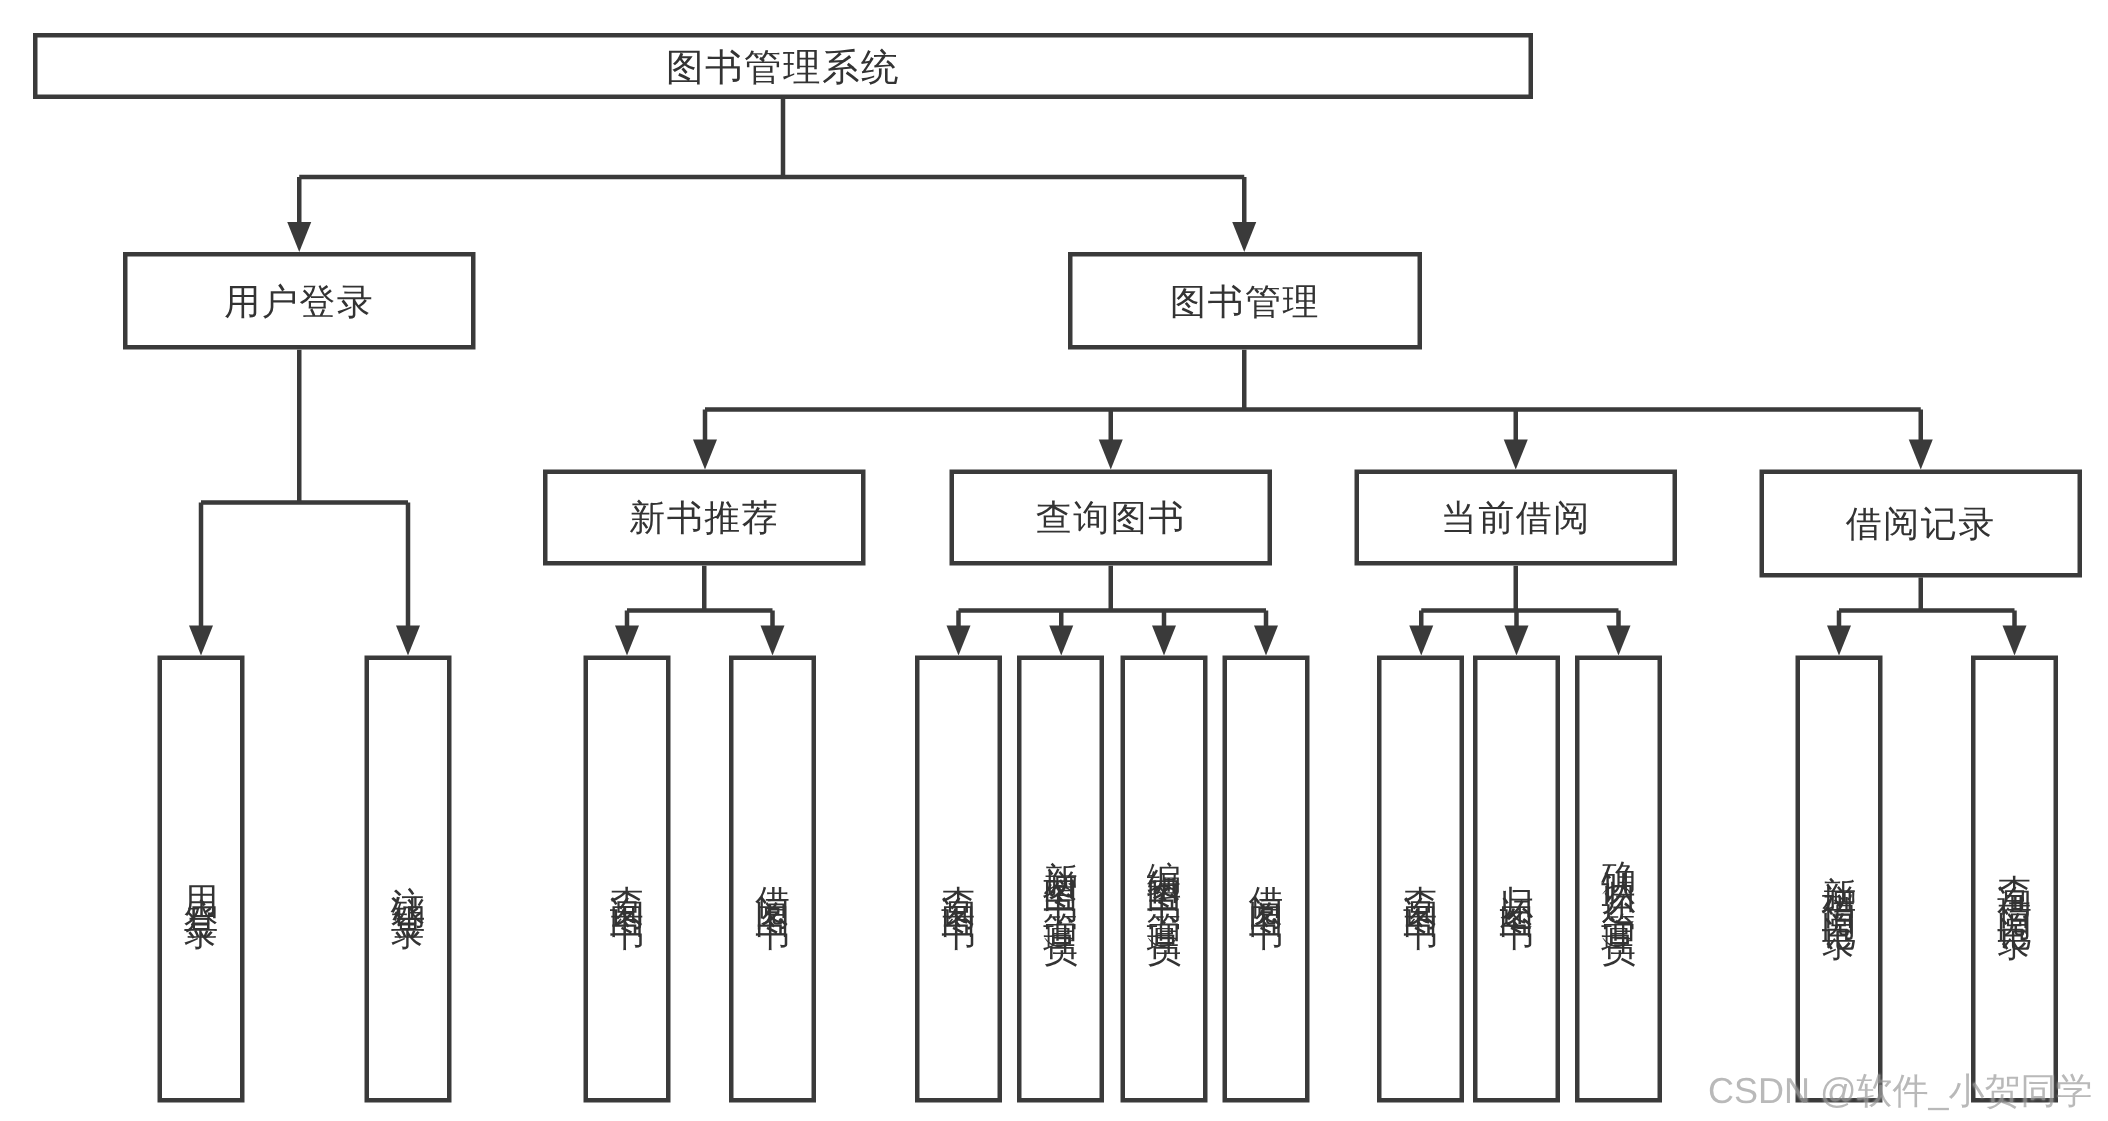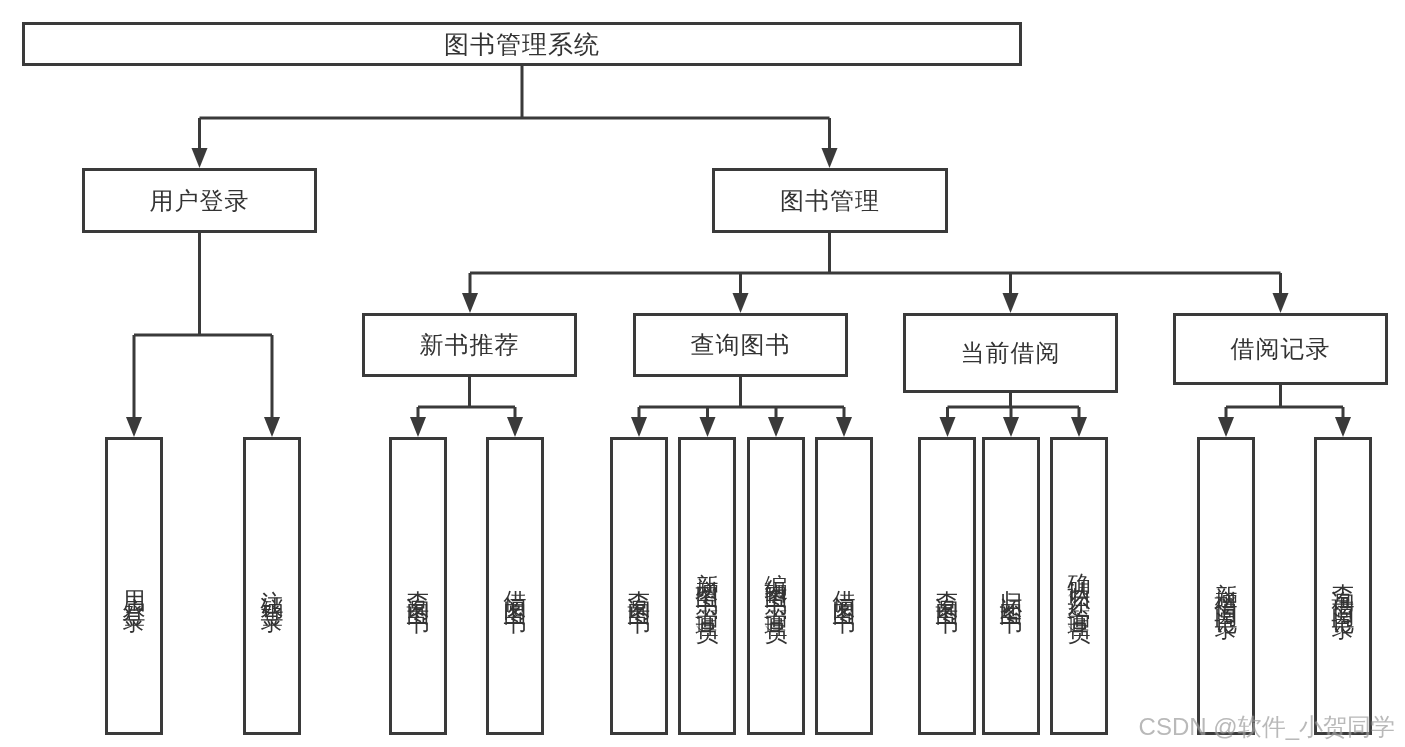--- a/index.html
+++ b/index.html
@@ -111,21 +111,21 @@
     </g>
   </svg>
 
   <div class="box hbox root-box" style="left:22px; top:22px; width:1000px; height:44px;">图书管理系统</div>
 
   <div class="box hbox" style="left:82px; top:168px; width:235px; height:65px;">用户登录</div>
   <div class="box hbox" style="left:712px; top:168px; width:236px; height:65px;">图书管理</div>
 
   <div class="box hbox" style="left:362px; top:313px; width:215px; height:64px;font-family:Liberation Mono, monospace;">新书推荐</div>
   <div class="box hbox" style="left:633px; top:313px; width:215px; height:64px;">查询图书</div>
-  <div class="box hbox" style="left:903px; top:313px; width:215px; height:80px;">当前借阅</div>
+  <div class="box hbox" style="left:903px; top:313px; width:215px; height:64px;">当前借阅</div>
   <div class="box hbox" style="left:1173px; top:313px; width:215px; height:72px;">借阅记录</div>
 
   <div class="box vbox" style="left:105px; top:437px; width:58px; height:298px;">用户登录</div>
   <div class="box vbox" style="left:243px; top:437px; width:58px; height:298px;">注销登录</div>
 
   <div class="box vbox" style="left:389px; top:437px; width:58px; height:298px;">查询图书</div>
   <div class="box vbox" style="left:486px; top:437px; width:58px; height:298px;">借阅图书</div>
 
   <div class="box vbox" style="left:610px; top:437px; width:58px; height:298px;">查询图书</div>
   <div class="box vbox" style="left:678px; top:437px; width:58px; height:298px;">新增图书（管理员）</div>

